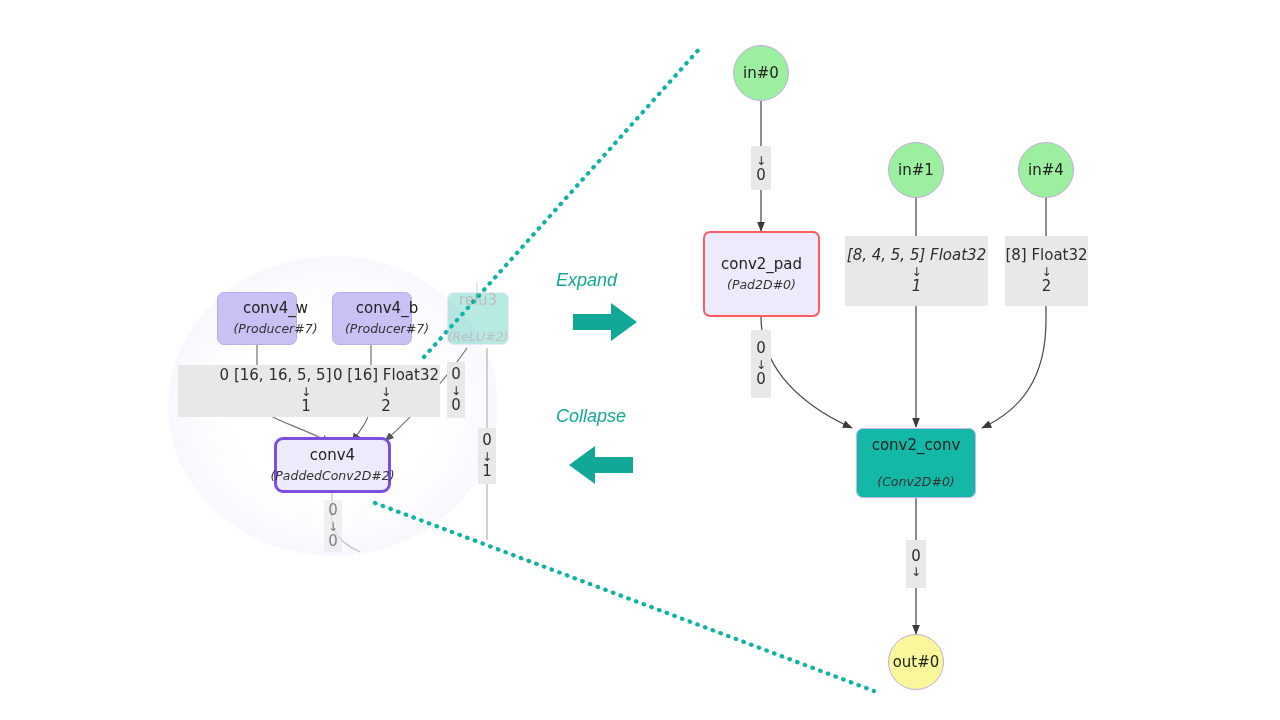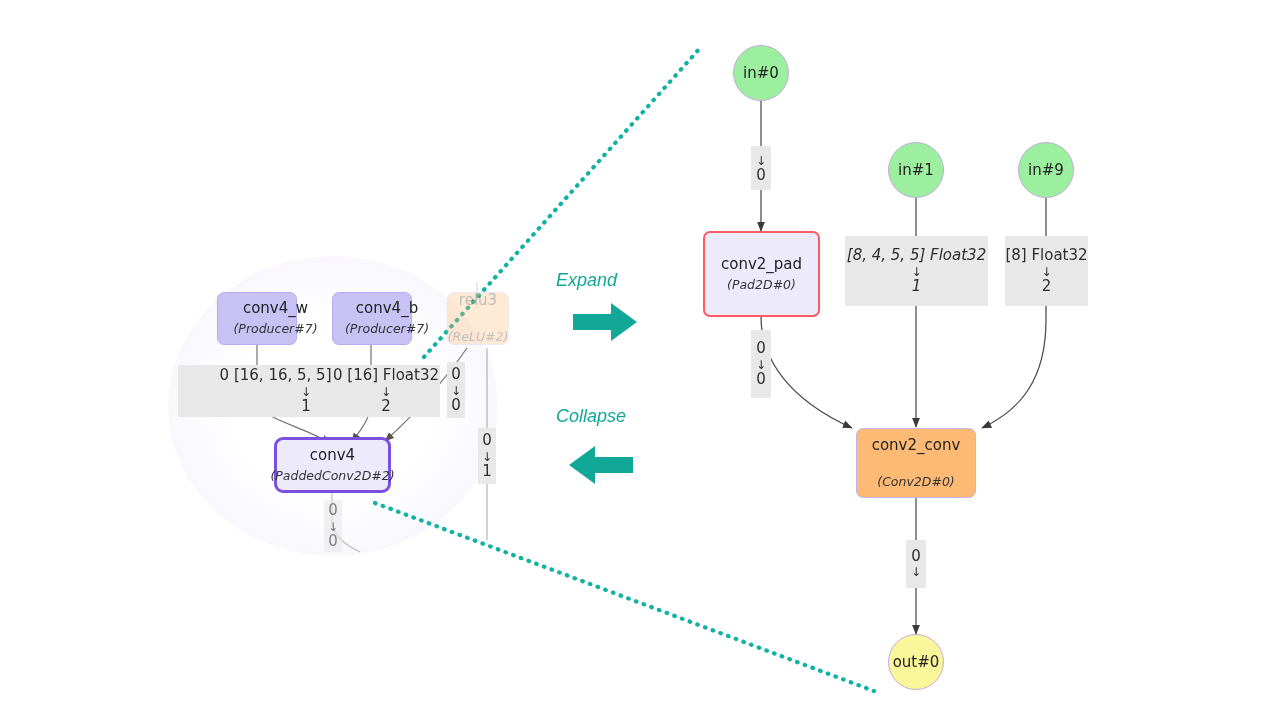--- a/index.html
+++ b/index.html
@@ -30,21 +30,21 @@
   }
   .node .ntype{
     font-size:12.5px;color:#333333;
     font-style:italic;
     margin-top:5px;
     white-space:nowrap;
   }
 
   
   .op{
-    background:#fdba74;
+    background:#14b8a6;
     border:1.6px solid #C3B6EE;
     gap:16px;
   }
   
   .op-sel{
     background:#ECEAFB;
     border:3px solid #7B4FE0;
     border-radius:9px;
   }
   
@@ -224,21 +224,21 @@
 
   <div class="term term-in" style="left:733px;top:45px;width:56px;height:56px;">
     <span>in#0</span>
   </div>
 
   <div class="term term-in" style="left:888px;top:142px;width:56px;height:56px;">
     <span>in#1</span>
   </div>
 
   <div class="term term-in" style="left:1018px;top:142px;width:56px;height:56px;">
-    <span>in#9</span>
+    <span>in#4</span>
   </div>
 
   <div class="term term-out" style="left:888px;top:634px;width:56px;height:56px;">
     <span>out#0</span>
   </div>
 
   <div class="node op-red" style="left:703px;top:231px;width:117px;height:86px;">
     <div class="nname">conv2_pad</div>
     <div class="ntype">(Pad2D#0)</div>
   </div>

